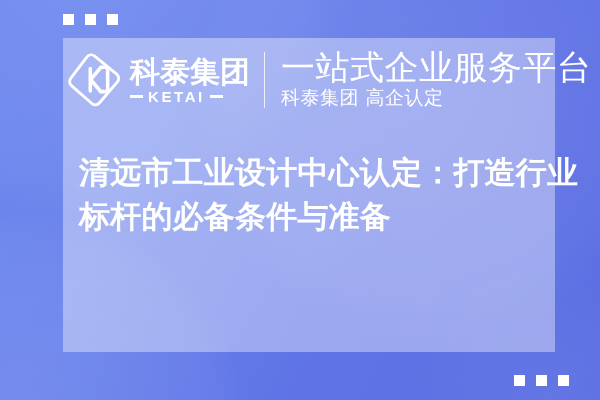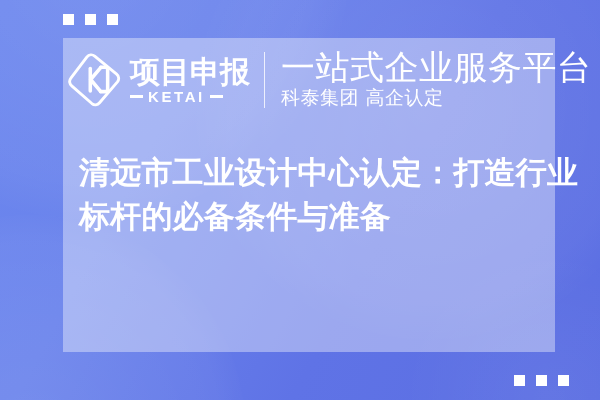--- a/index.html
+++ b/index.html
@@ -202,21 +202,21 @@
     <div class="header">
 
       <div class="logo">
         <svg class="logo-mark" viewBox="0 0 64 64">
           <path d="M31.6 3.6 L57.6 25.0 A6.5 6.5 0 0 1 58.6 34.2 L37.4 59.0 A6.5 6.5 0 0 1 28.3 59.9 L4.4 39.0 A6.5 6.5 0 0 1 3.4 29.8 L22.5 4.6 A6.5 6.5 0 0 1 31.6 3.6 Z" fill="none" stroke="#ffffff" stroke-width="3.4" stroke-linejoin="round"></path>
           <path d="M26.4 18.5 L26.4 45.0" fill="none" stroke="#ffffff" stroke-width="4.2" stroke-linecap="round"></path>
           <path d="M39.0 17.0 L26.8 31.4 L38.6 45.6" fill="none" stroke="#ffffff" stroke-width="4.2" stroke-linecap="round" stroke-linejoin="round"></path>
           <path d="M38.9 16.8 L44.4 16.8 A2.6 2.6 0 0 1 47.0 19.4 L47.0 43.2 A2.6 2.6 0 0 1 44.4 45.8 L38.6 45.8" fill="none" stroke="#ffffff" stroke-width="4.2" stroke-linecap="round" stroke-linejoin="round"></path>
         </svg>
         <div class="logo-words">
-          <div class="logo-cn">项目申报</div>
+          <div class="logo-cn">科泰集团</div>
           <div class="logo-en">
             <span class="rule"></span>
             <span class="txt">KETAI</span>
             <span class="rule"></span>
           </div>
         </div>
       </div>
 
       <div class="divider"></div>
 

